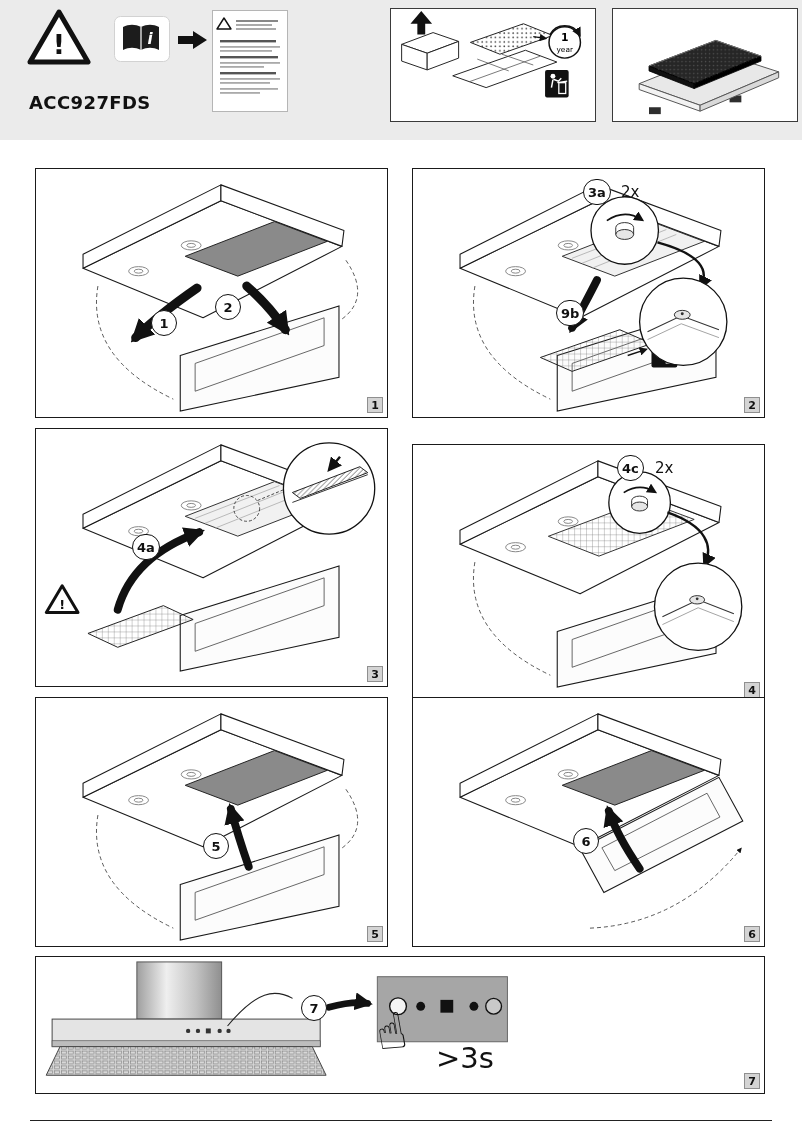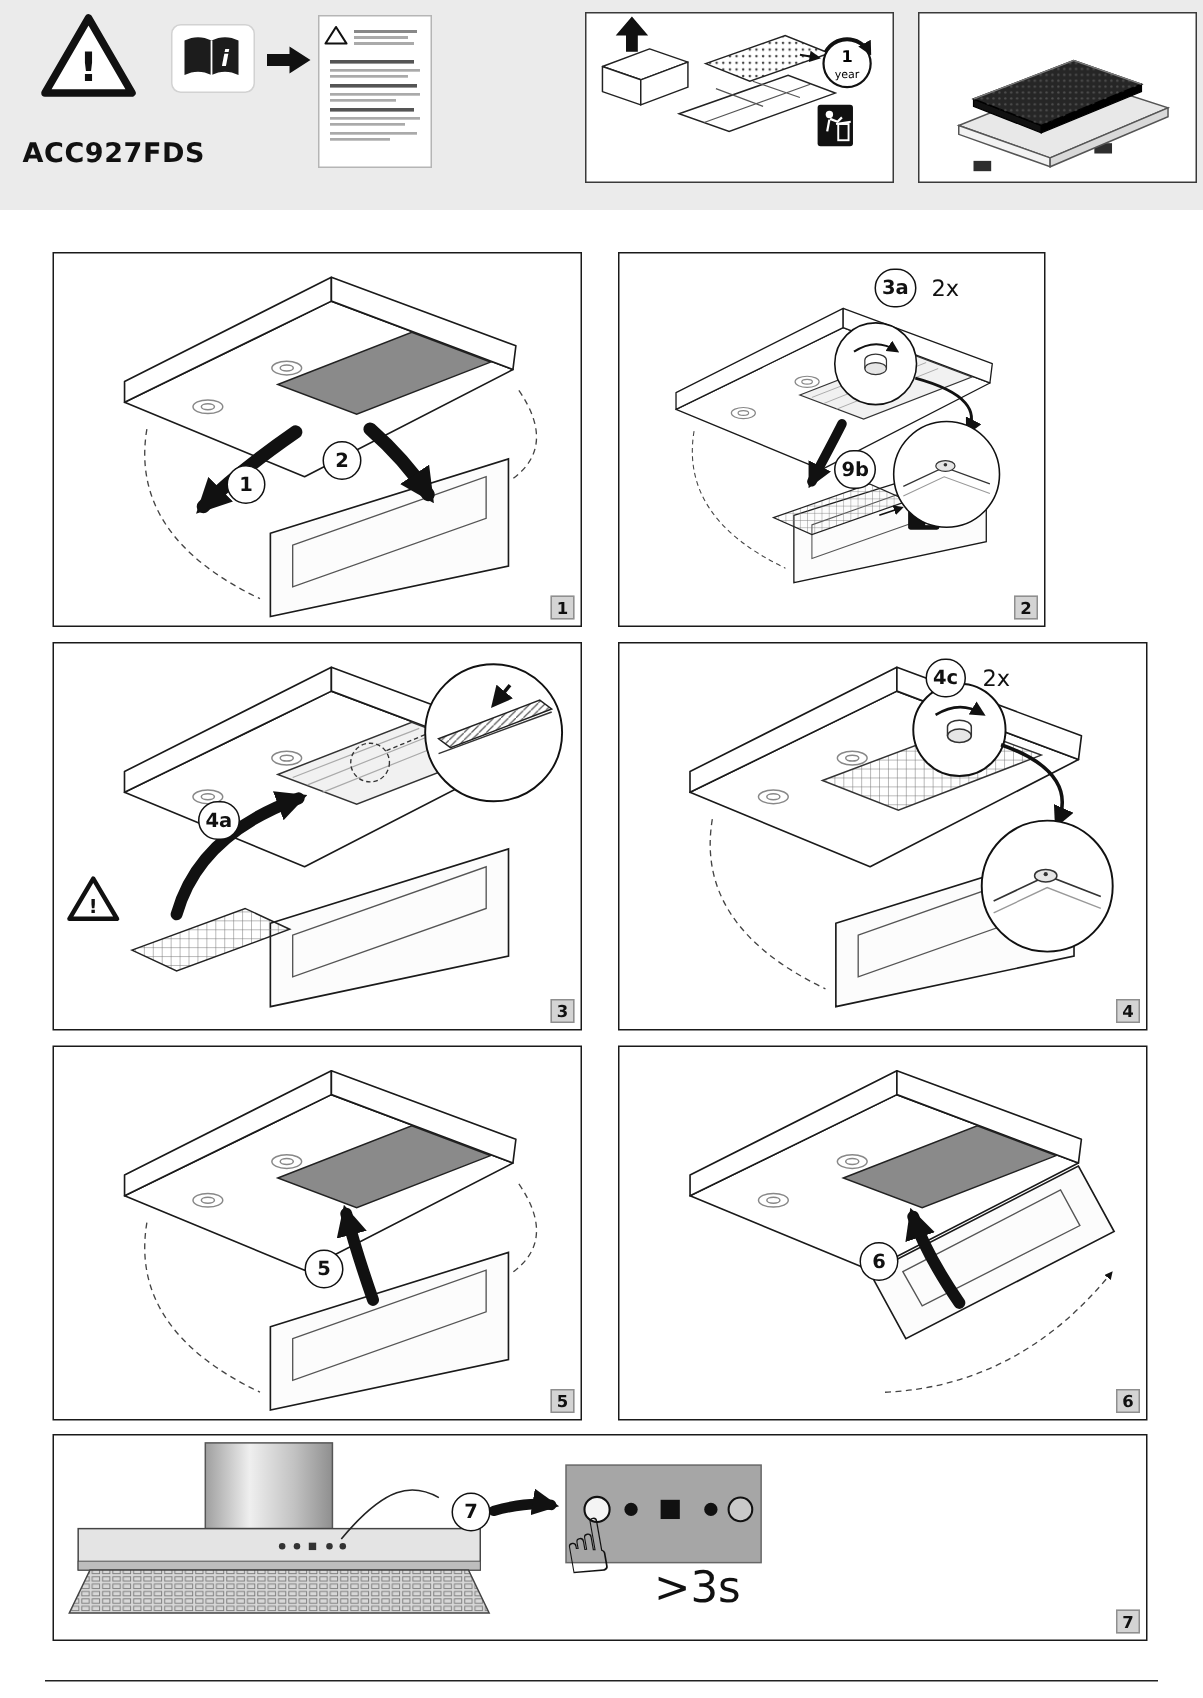--- a/index.html
+++ b/index.html
@@ -4,21 +4,21 @@
 <style>
   *{margin:0;padding:0;box-sizing:border-box}
   html,body{background:#fff}
   body{font-family:"DejaVu Sans","Liberation Sans",sans-serif;color:#111}
   .page{position:relative;width:802px;height:1132px;background:#fff;overflow:hidden}
   .abs{position:absolute}
   .header{position:absolute;left:0;top:0;width:802px;height:140px;background:#ebebeb}
   .hpanel{position:absolute;background:#fff;border:1.2px solid #3a3a3a}
   .panel{position:absolute;background:#fff;border:1.2px solid #1a1a1a}
   .fill{position:absolute;left:0;top:0;width:100%;height:100%}
-  .model{position:absolute;left:15px;top:92px;font-size:18px;font-weight:bold;letter-spacing:.4px}
+  .model{position:absolute;left:29px;top:92px;font-size:18px;font-weight:bold;letter-spacing:.4px}
   .badge{position:absolute;right:4px;bottom:4px;width:16px;height:16px;background:#d4d4d4;
          border:1px solid #8f8f8f;display:flex;align-items:center;justify-content:center;
          font-size:11px;font-weight:bold;color:#111}
   .step-circle{position:absolute;min-width:26px;height:26px;padding:0 4px;border:1.7px solid #111;
          border-radius:14px;background:#fff;display:flex;align-items:center;justify-content:center;
          font-weight:bold;font-size:13px;z-index:5}
   .qty{position:absolute;font-size:15px;font-weight:400;z-index:5}
   .hold-time{position:absolute;font-size:29px;z-index:6}
   .hand{position:absolute;font-size:50px;line-height:1;color:#111;transform:rotate(-10deg);z-index:6}
   .footer-rule{position:absolute;left:30px;top:1120px;width:742px;border-top:1.6px solid #222}
@@ -163,21 +163,21 @@
       <g fill="none" stroke="#111" stroke-linecap="round">
         <path d="M162,120 C136,138 116,154 100,170" stroke-width="9" marker-end="url(#m1b)"></path>
         <path d="M212,118 C228,132 241,147 251,162" stroke-width="9" marker-end="url(#m1b)"></path>
       </g>
     </svg>
     <div class="step-circle" style="left:115px;top:141px">1</div>
     <div class="step-circle" style="left:179px;top:125px">2</div>
     <div class="badge">1</div>
   </div>
 
-  <div class="panel" style="left:412px;top:168px;width:285px;height:250px">
+  <div class="panel" style="left:412px;top:168px;width:353px;height:250px">
     <svg class="fill" viewBox="0 0 353 250">
       <defs>
         <marker id="m2b" viewBox="0 0 10 10" refX="7" refY="5" markerWidth="2.6" markerHeight="2.6" orient="auto">
           <path d="M0,0L10,5L0,10z" fill="#111"></path>
           </marker>
         <marker id="m2s" viewBox="0 0 10 10" refX="7" refY="5" markerWidth="6" markerHeight="6" orient="auto">
           <path d="M0,0L10,5L0,10z" fill="#111"></path>
           </marker>
         <pattern id="mesh2" width="6" height="6" patternUnits="userSpaceOnUse">
           <path d="M0,0H6 M0,0V6" stroke="#777" stroke-width="0.7" fill="none"></path>
@@ -274,21 +274,21 @@
       <g transform="translate(8,155)">
         <path d="M18,3 L34,30 H2 Z" fill="#fff" stroke="#111" stroke-width="3" stroke-linejoin="round"></path>
         <text x="18" y="26" font-size="13" font-weight="bold" text-anchor="middle" fill="#111">!</text>
       </g>
       <polygon points="52,206 128,178 158,192 82,220" fill="url(#mesh3)" stroke="#222" stroke-width="1"></polygon>
     </svg>
     <div class="step-circle" style="left:96px;top:105px">4a</div>
     <div class="badge">3</div>
   </div>
 
-  <div class="panel" style="left:412px;top:428px;width:353px;height:259px">
+  <div class="panel" style="left:412px;top:444px;width:353px;height:259px">
     <svg class="fill" viewBox="0 0 353 259">
       <defs>
         <marker id="m4s" viewBox="0 0 10 10" refX="7" refY="5" markerWidth="6" markerHeight="6" orient="auto">
           <path d="M0,0L10,5L0,10z" fill="#111"></path>
           </marker>
         <pattern id="mesh4" width="6" height="6" patternUnits="userSpaceOnUse">
           <path d="M0,0H6 M0,0V6" stroke="#777" stroke-width="0.7" fill="none"></path>
           </pattern>
       </defs>
       <g fill="#fff" stroke="#1a1a1a" stroke-width="1.1" stroke-linejoin="round">

